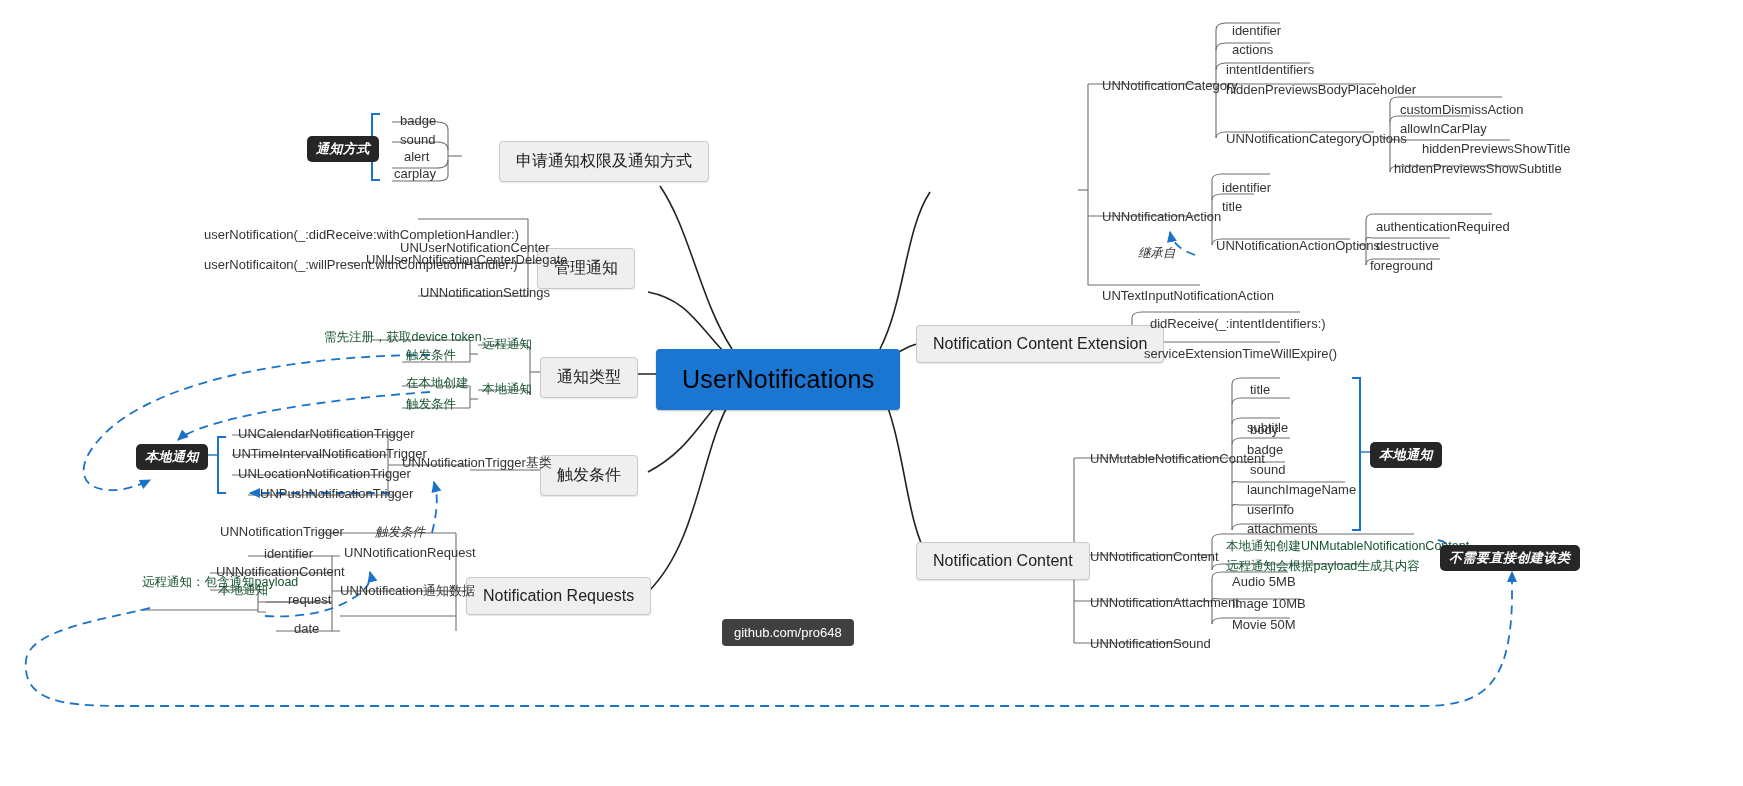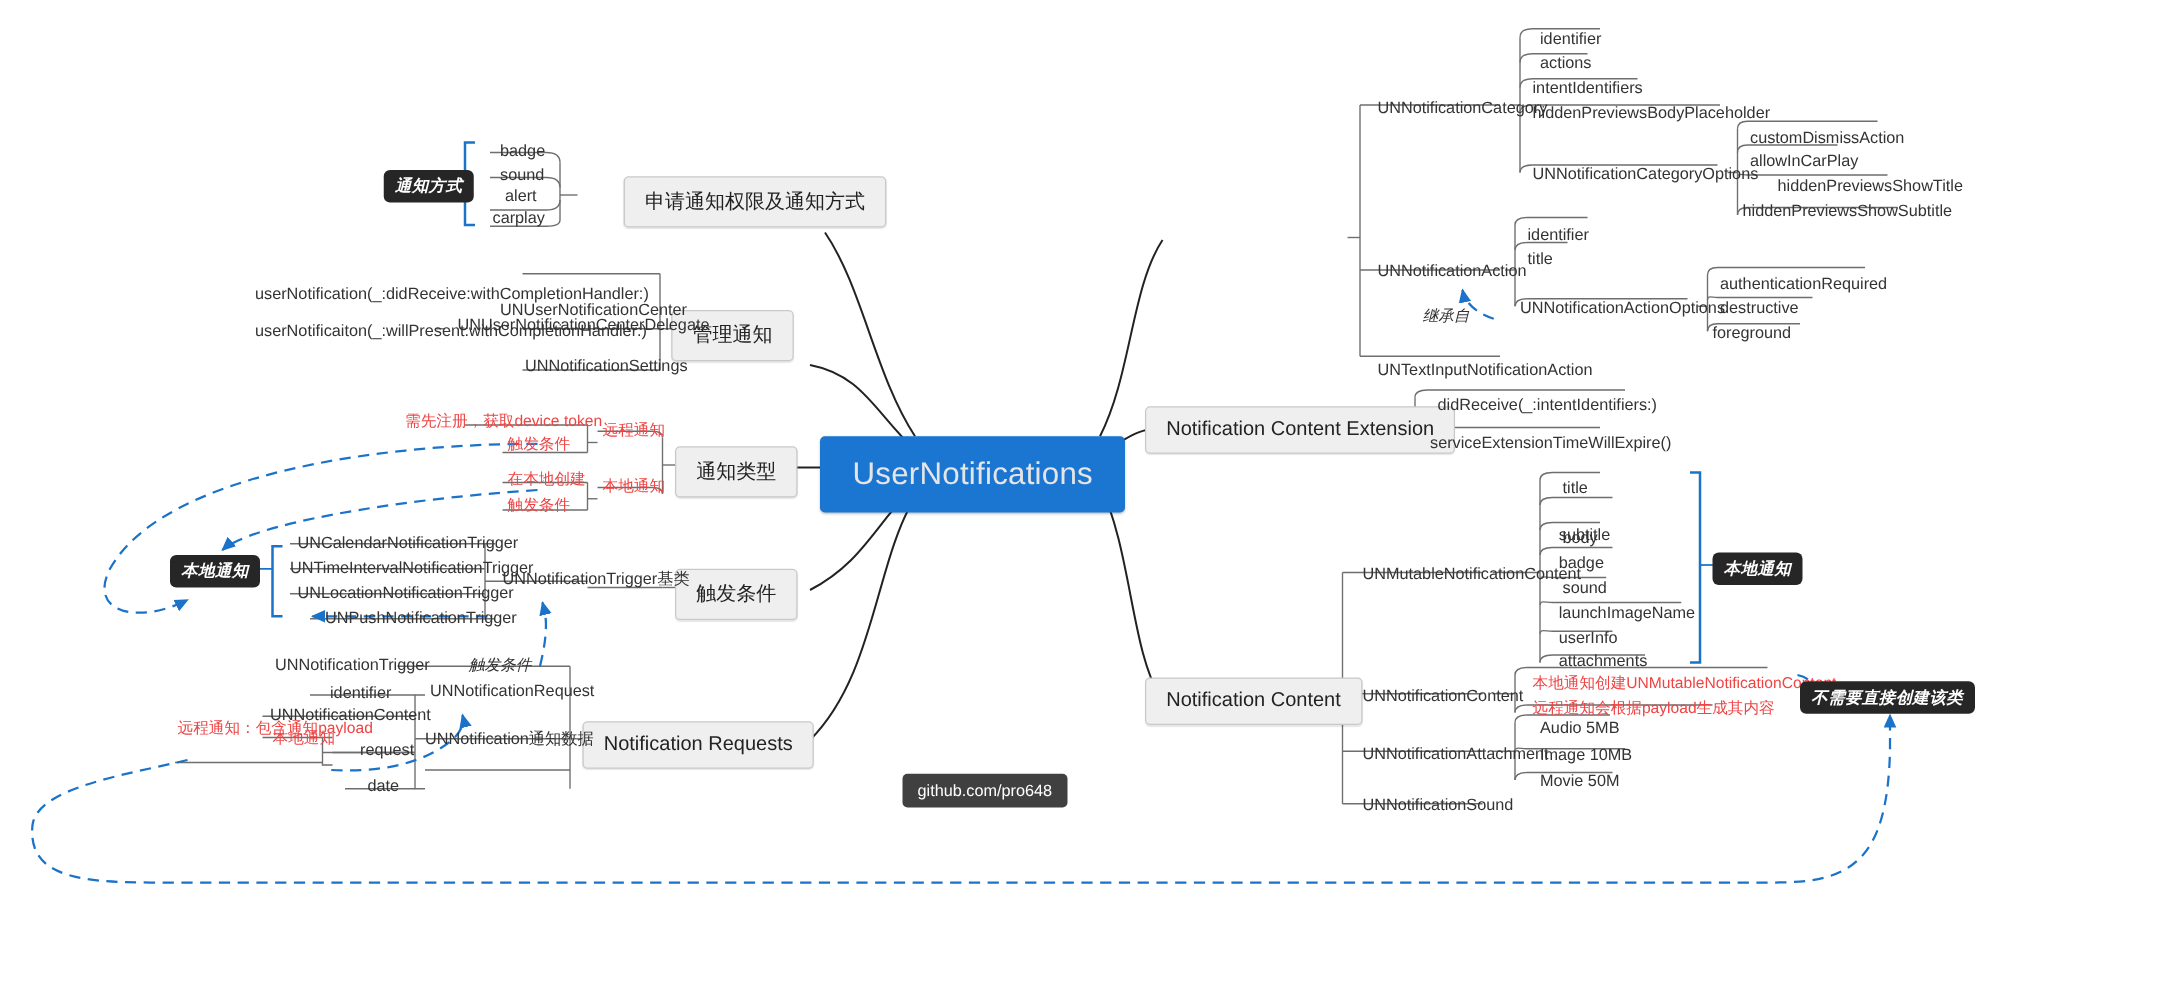--- a/index.html
+++ b/index.html
@@ -8,21 +8,21 @@
     font-family:"Liberation Sans","DejaVu Sans",sans-serif;
     color:#2b2b2b;
   }
   #canvas{position:absolute;left:0;top:0;width:1743px;height:786px;}
   svg.links{position:absolute;left:0;top:0;width:1743px;height:786px;pointer-events:none;}
 
   
   .node{position:absolute;white-space:nowrap;}
 
   .root{
-    background:#1b76d2;color:#e5e5e5;border-radius:4px;
+    background:#1b76d2;color:#000000;border-radius:4px;
     font-size:25px;line-height:1;
     padding:18px 26px;letter-spacing:.2px;
     box-shadow:0 1px 2px rgba(0,0,0,.25);
   }
   .level1{
     background:#efefef;border:1px solid #c9c9c9;border-radius:4px;
     font-size:16px;color:#222;padding:9px 16px;
     box-shadow:0 1px 1px rgba(0,0,0,.10);
   }
   .level1.cn{font-size:16px;}
@@ -33,21 +33,21 @@
   .badge{
     background:#262626;color:#ffffff;border-radius:5px;
     font-size:13px;font-weight:bold;font-style:italic;
     padding:4px 9px;letter-spacing:.5px;
   }
   .watermark{
     background:#404040;color:#ffffff;border-radius:4px;
     font-size:13px;padding:6px 12px;
   }
   .italic-label{font-style:italic;font-size:12.5px;color:#333;}
-  .cnlabel{font-size:12.5px;color:#ef4444;}
+  .cnlabel{font-size:12.5px;color:#14532d;}
 </style>
 </head>
 <body>
 
 <div id="canvas">
 
   <svg class="links" viewBox="0 0 1743 786">
     <g fill="none" stroke="#6e6e6e" stroke-width="1.1">
 
       <path d="M732 349 C 700 300, 690 230, 660 186" stroke="#222" stroke-width="1.6"></path>

